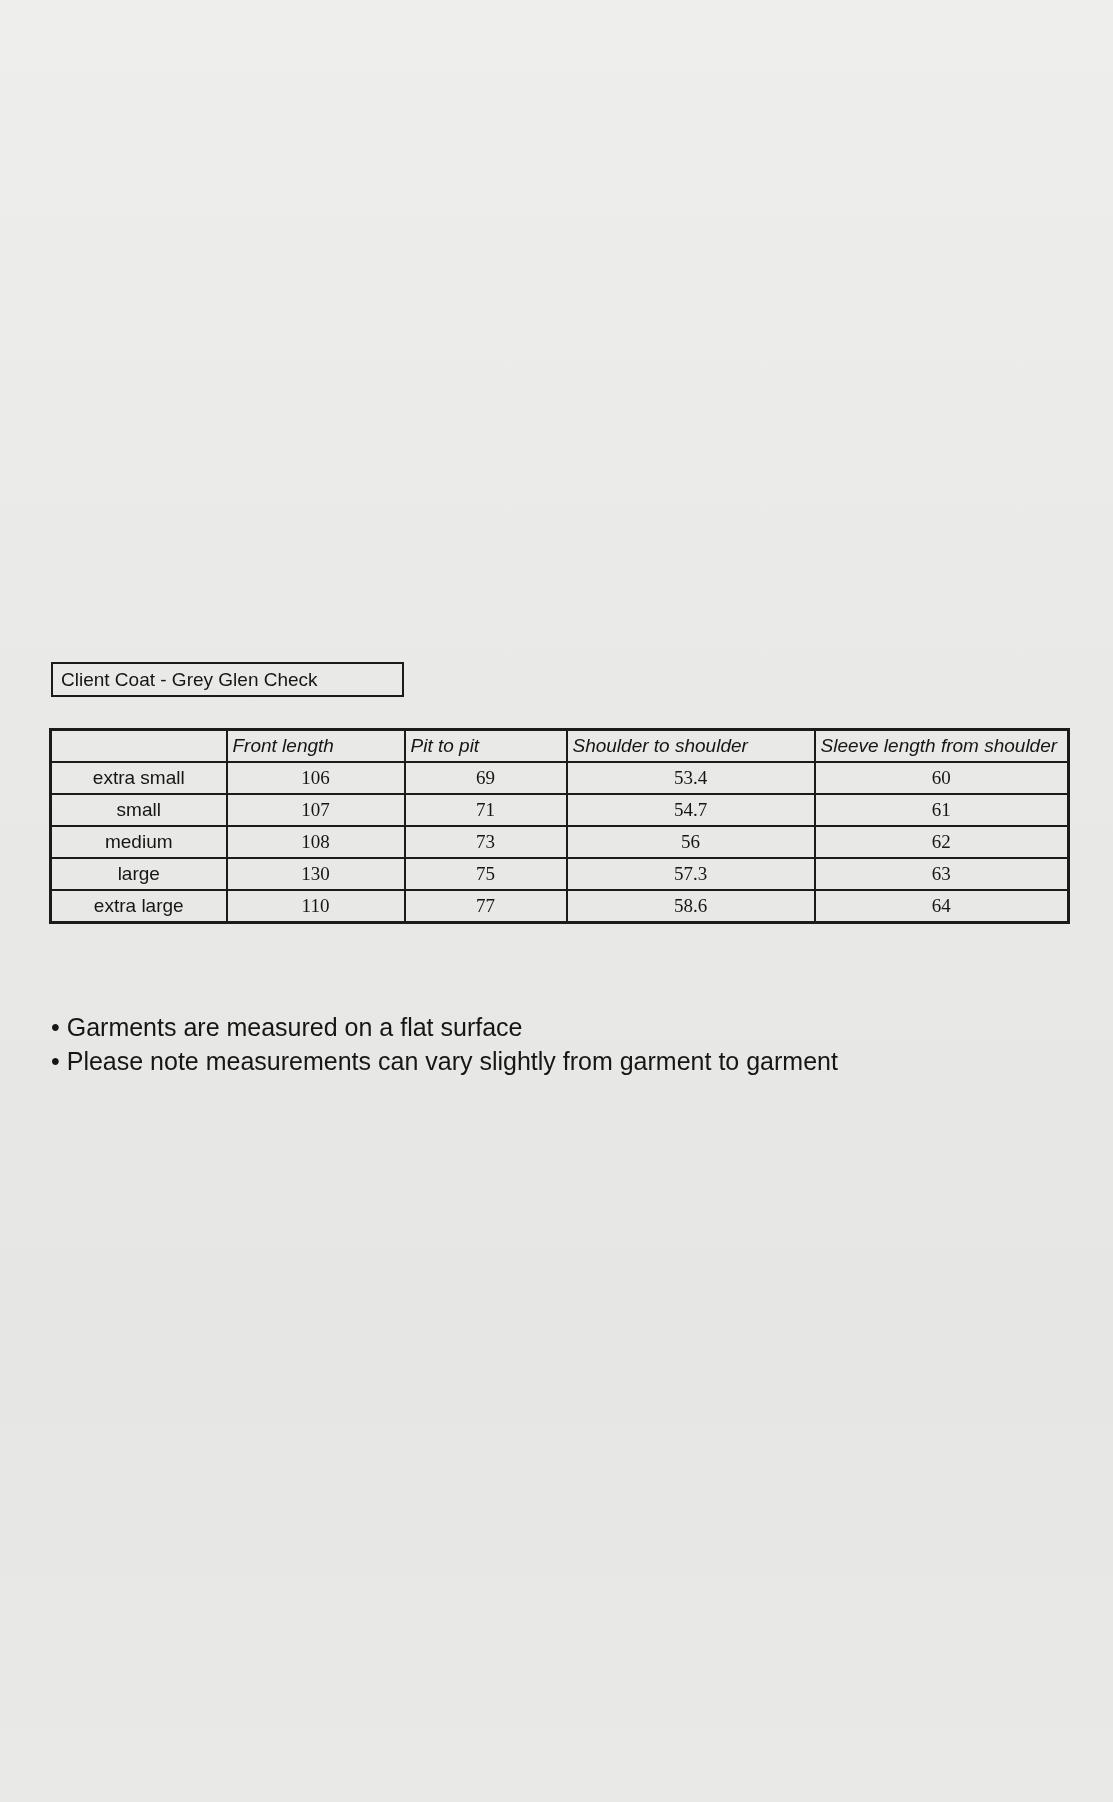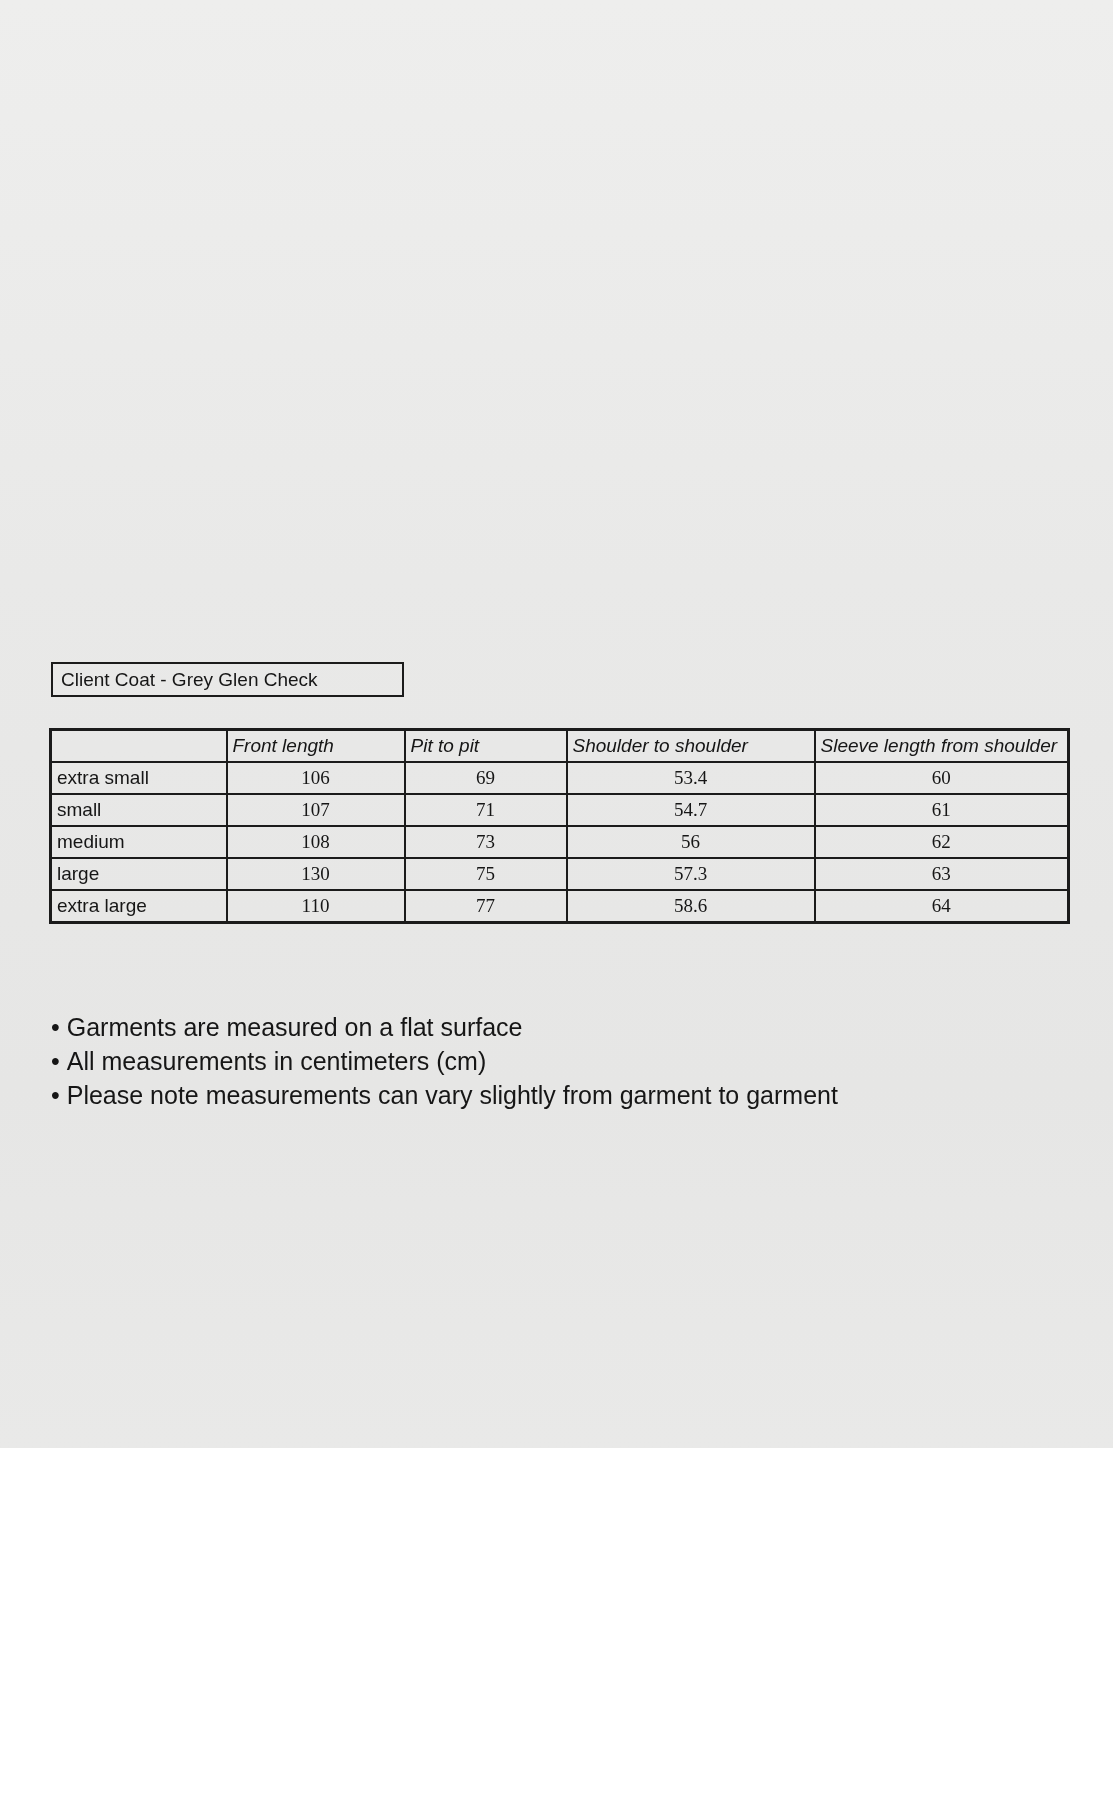--- a/index.html
+++ b/index.html
@@ -3,21 +3,21 @@
 <meta charset="utf-8">
 <style>
   html, body { margin: 0; padding: 0; }
   body {
     font-family: "Liberation Sans", sans-serif;
     color: #161616;
   }
   .canvas {
     position: relative;
     width: 1113px;
-    height: 1448px;
+    height: 1802px;
     background: linear-gradient(180deg, #eeeeed 0%, #e9e9e8 40%, #e6e6e5 75%, #e9e9e8 100%);
     overflow: hidden;
   }
   .title-box {
     position: absolute;
     left: 51px;
     top: 662px;
     width: 341px;
     height: 31px;
     border: 2px solid #1b1b1b;
@@ -40,21 +40,21 @@
   table.size-chart th,
   table.size-chart td {
     border: 2px solid #1b1b1b;
     height: 30px;
     padding: 0 5px;
     font-weight: normal;
     white-space: nowrap;
     overflow: hidden;
   }
   table.size-chart th { text-align: left; font-style: italic; }
-  td.size-label { text-align: left; padding-left: 6px; margin-left: 18px; }
+  td.size-label { text-align: center; padding-left: 6px; margin-left: 18px; }
   td.num { text-align: center; padding-right: 5px; font-family: Liberation Serif, serif; }
   .notes {
     position: absolute;
     left: 51px;
     top: 1010px;
     font-size: 25px;
   }
   .note-line {
     height: 34px;
     display: flex;
@@ -125,17 +125,16 @@
         <td class="num">110</td>
         <td class="num">77</td>
         <td class="num">58.6</td>
         <td class="num">64</td>
       </tr>
     </tbody>
   </table>
 
   <div class="notes">
     <div class="note-line">Garments are measured on a flat surface</div>
-    <div class="note-line">All measurements in centimeters (cm)</div>
     <div class="note-line">Please note measurements can vary slightly from garment to garment</div>
   </div>
 
 </div>
 
 </body></html>

